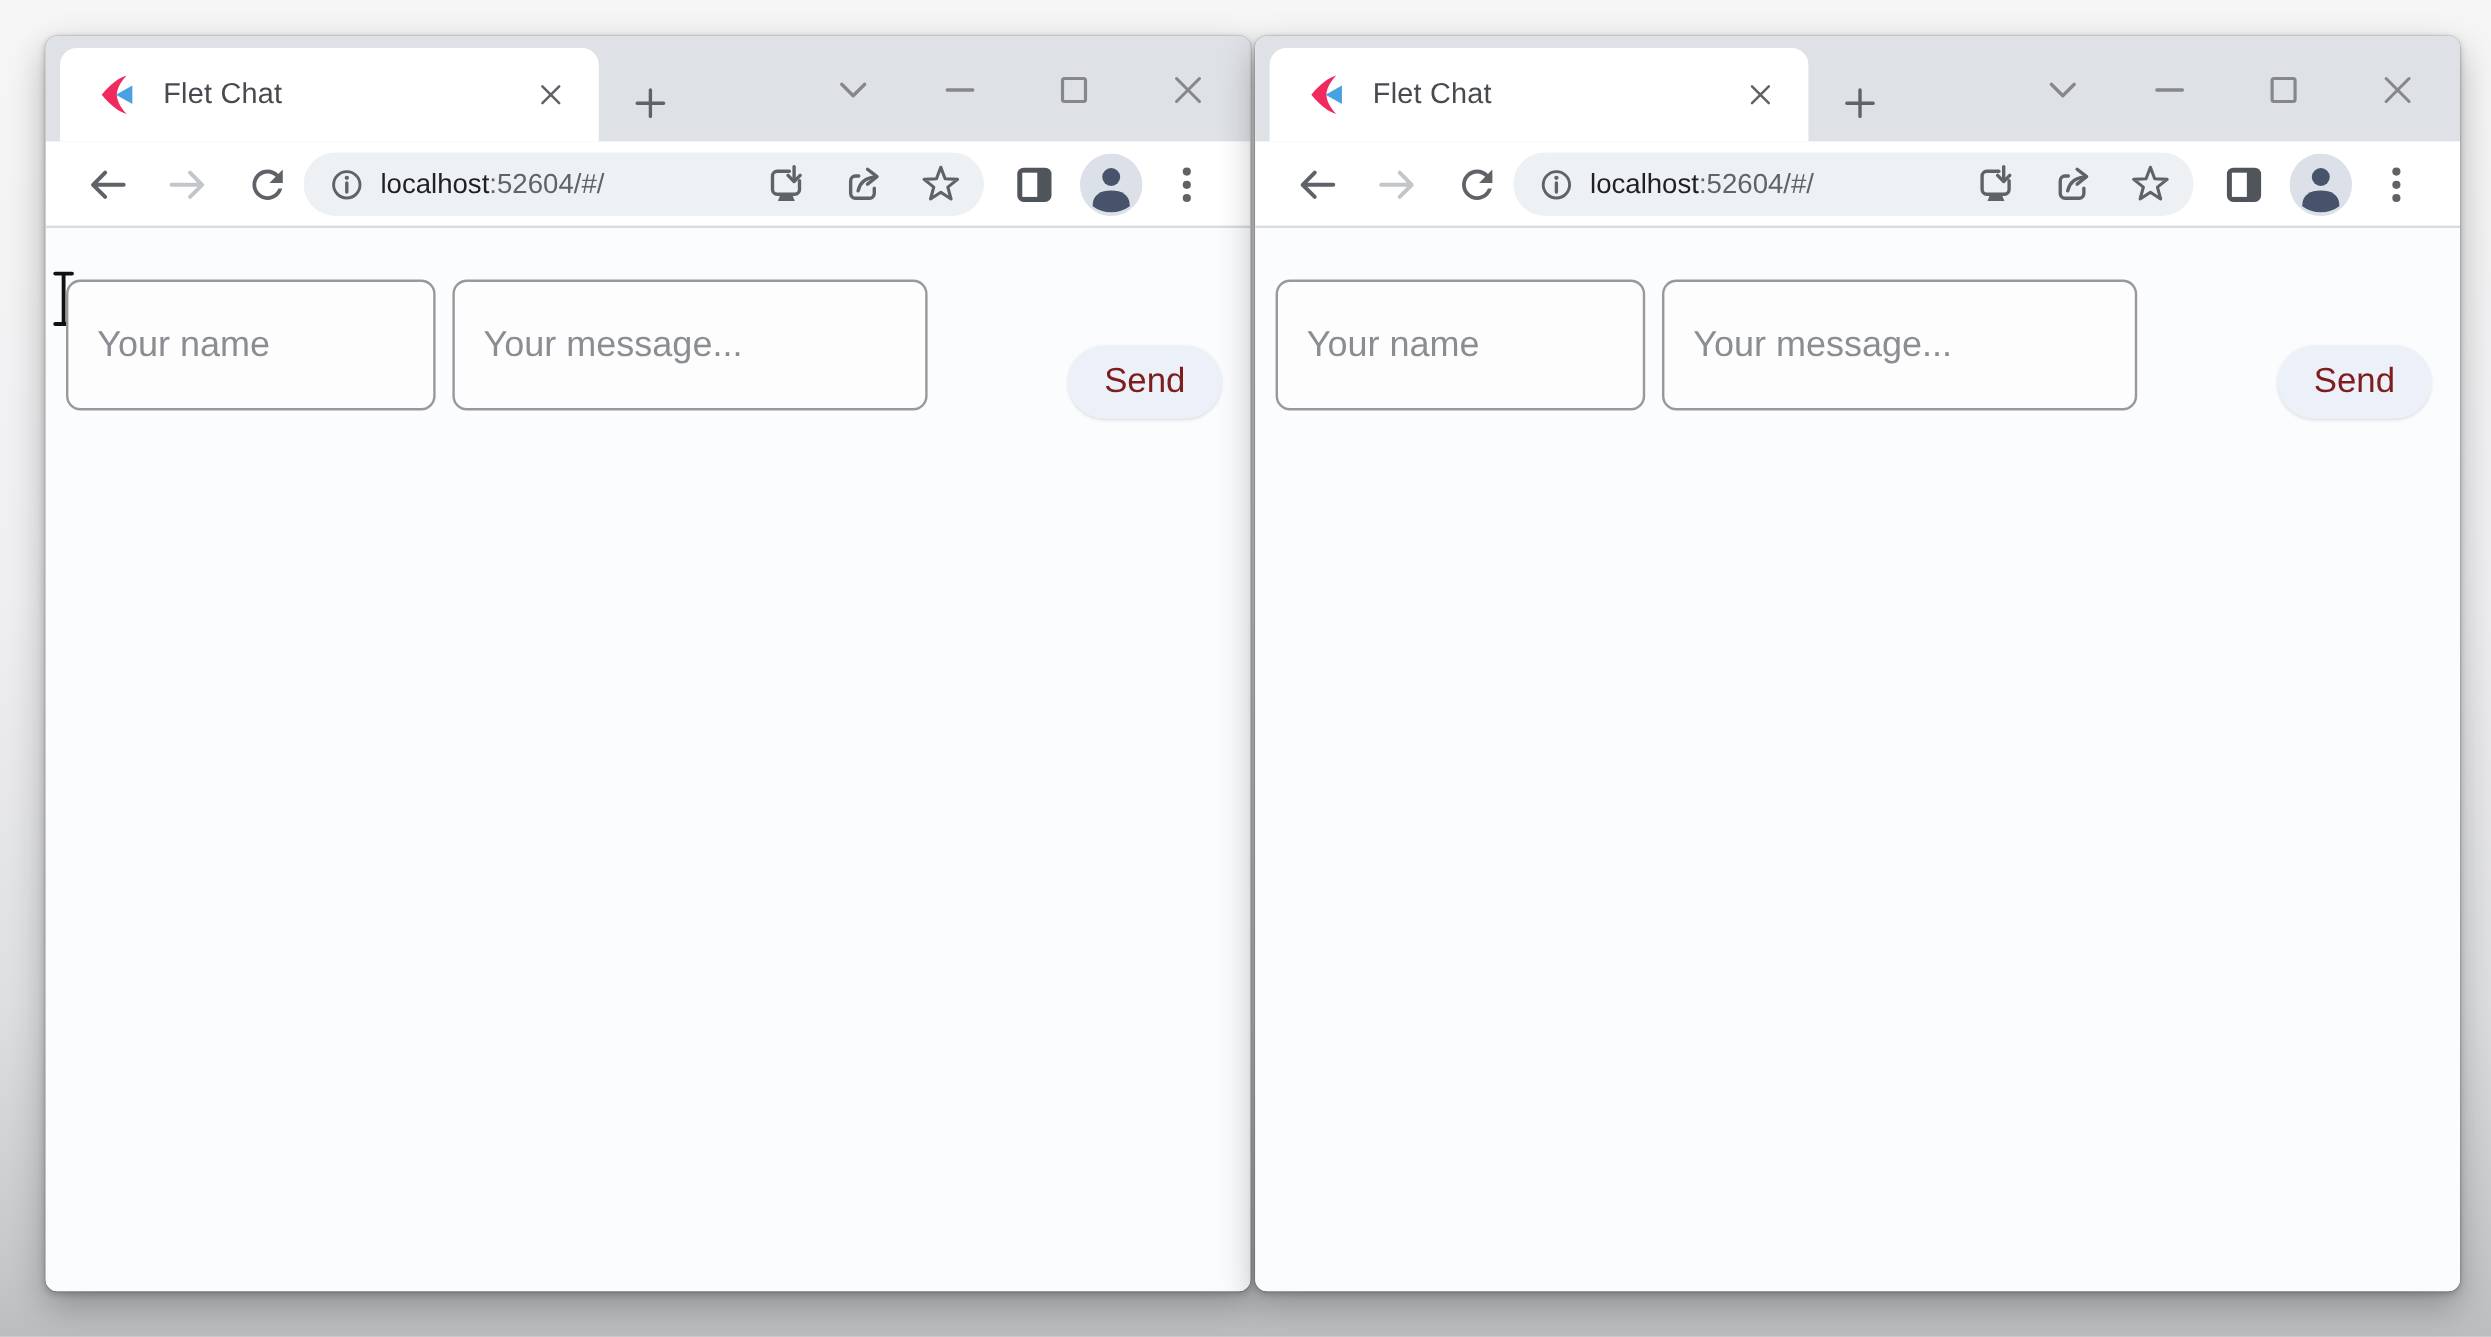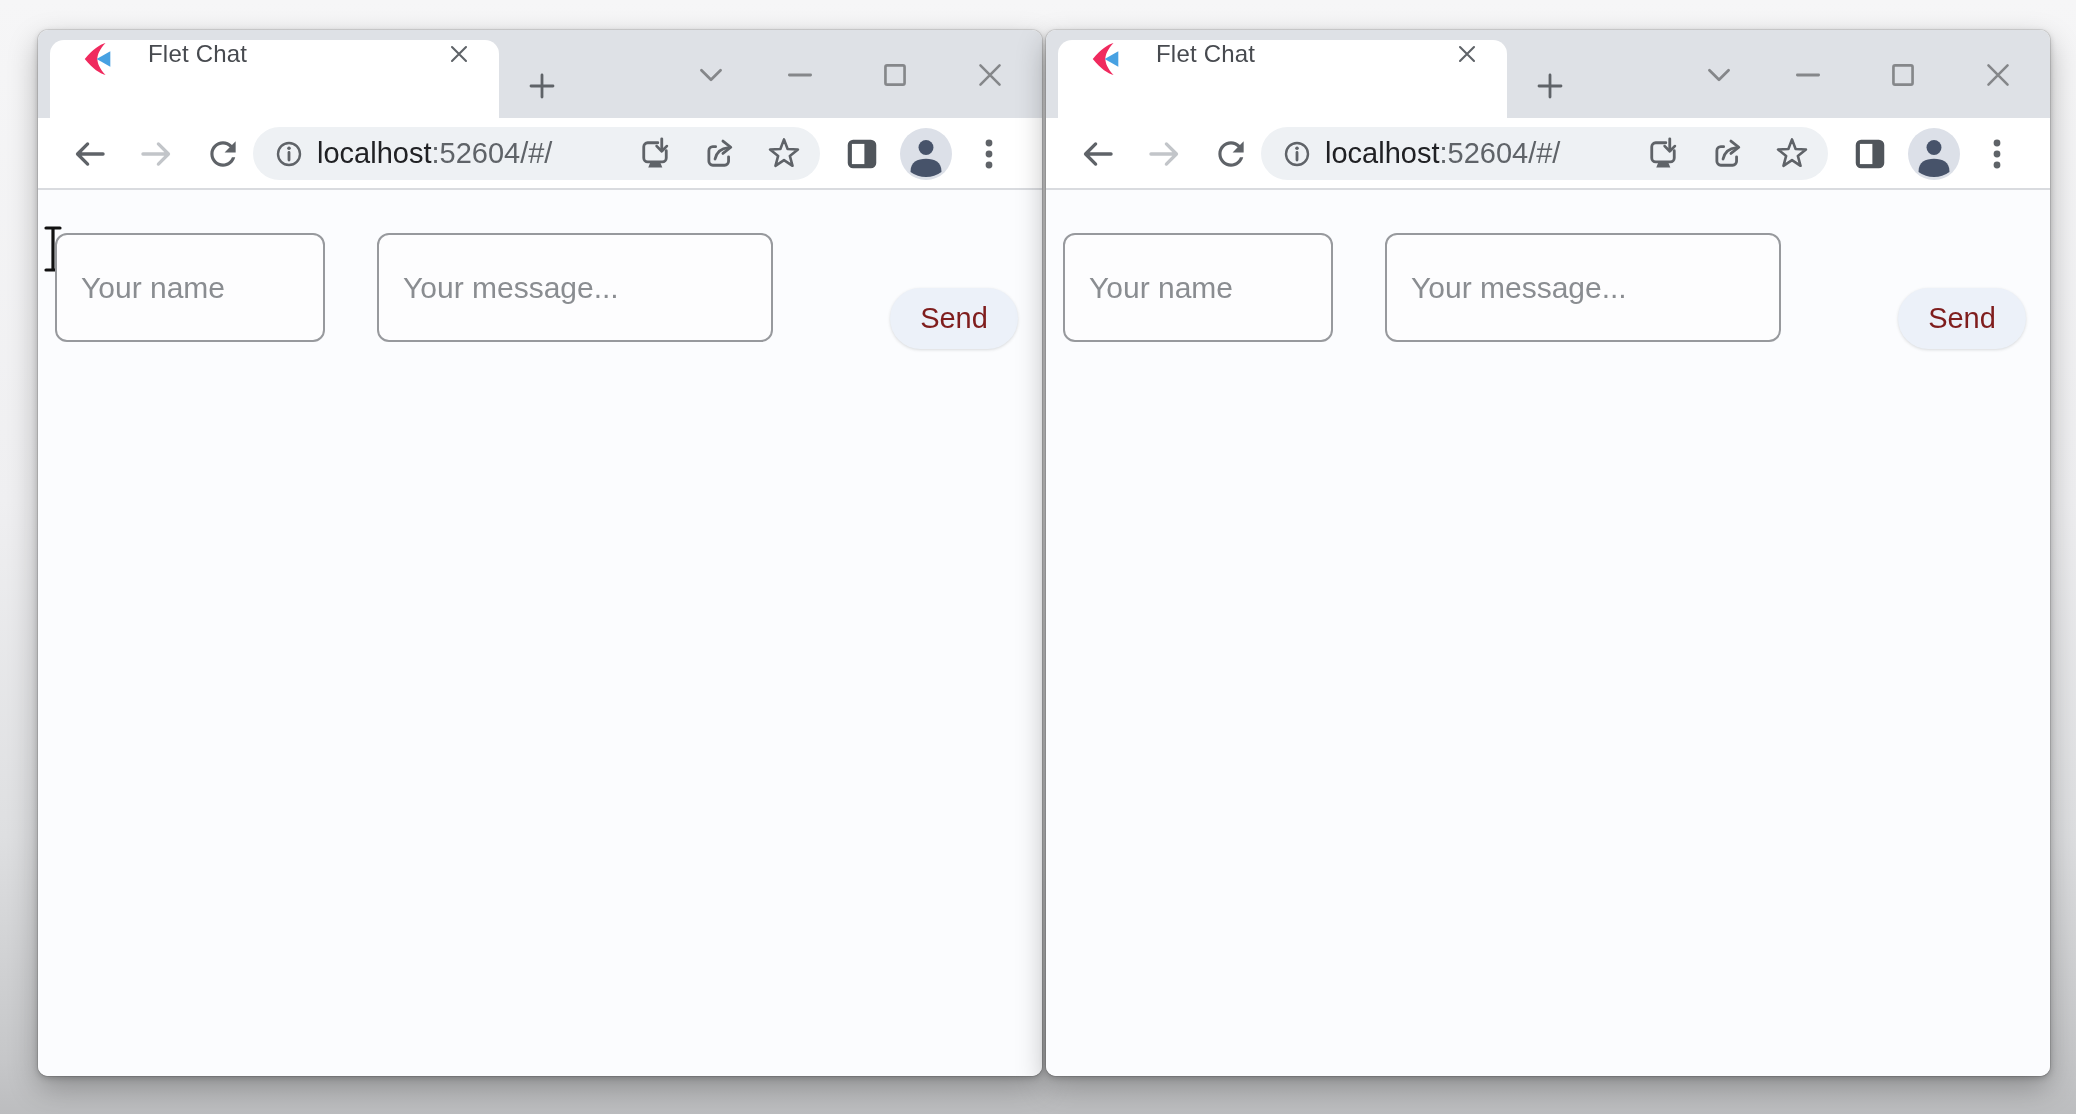--- a/index.html
+++ b/index.html
@@ -16,21 +16,21 @@
     background:#fff; border-radius:10px; overflow:hidden;
     box-shadow: 0 0 0 1px rgba(0,0,0,.10), 0 2px 6px rgba(0,0,0,.22), 0 12px 30px rgba(0,0,0,.28);
   }
   .win.pos-left  { left:38px; }
   .win.pos-right { left:1046px; }
 
   
   .tabstrip { position:absolute; top:0; left:0; right:0; height:88px; background:#dee1e6; }
   .tab {
     position:absolute; left:12px; top:10px; width:449px; height:78px;
-    background:#fff; border-radius:14px 14px 0 0; display:flex; gap:12px;
+    background:#fff; border-radius:14px 14px 0 0; display:flex; align-items:center;
   }
   .favicon { width:38px; height:38px; margin-left:30px; flex:0 0 auto; }
   .tab-title { margin-left:18px; font-size:24px; color:#474a4f; letter-spacing:.2px; flex:1 1 auto; }
   .tab-close { width:28px; height:28px; margin-right:26px; flex:0 0 auto; cursor:default; }
   .newtab { position:absolute; left:488px; top:40px; width:32px; height:32px; }
   .wc { position:absolute; top:28px; width:34px; height:34px; }
   .wc-chevron { left:656px; } .wc-min { left:745px; } .wc-max { left:840px; } .wc-close { left:935px; }
 
   
   .toolbar {
@@ -39,39 +39,39 @@
   }
   .navico { position:absolute; top:17px; width:38px; height:38px; }
   .nav-back { left:33px; } .nav-fwd { left:99px; } .nav-reload { left:166px; }
   .omnibox {
     position:absolute; left:215px; top:9px; width:567px; height:53px;
     background:#eef1f4; border-radius:27px;
   }
   .ob-info { position:absolute; left:20px; top:11px; width:32px; height:32px; }
   .ob-url {
     position:absolute; left:64px; top:0; height:62px; line-height:53px;
-    font-size:29px; color:#202124; white-space:nowrap;
+    font-size:23px; color:#202124; white-space:nowrap;
   }
   .ob-url .path { color:#5f6368; }
   .ob-ico { position:absolute; top:9px; width:36px; height:36px; }
   .ob-install { left:384px; } .ob-share { left:448px; } .ob-star { left:513px; }
   .sidepanel { position:absolute; left:805px; top:17px; width:38px; height:38px; }
   .avatar { position:absolute; left:862px; top:10px; width:52px; height:52px; }
   .dots { position:absolute; left:943px; top:17px; width:16px; height:38px; }
 
   
   .content { position:absolute; top:160px; left:0; right:0; bottom:0; background:#fbfcfe; }
   .field {
     position:absolute; top:43px; height:109px;
     border:2px solid #97999d; border-radius:12px; background:#fdfdfe;
     padding:0 24px; font-size:30px; color:#202124; outline:none;
     font-family:"Liberation Sans","DejaVu Sans",sans-serif;
   }
   .field::placeholder { color:#8a8d91; opacity:1; }
-  .f-name { left:17px; width:270px; }
+  .f-name { left:17px; width:308px; }
   .f-msg  { left:339px; width:396px; }
   .send {
     position:absolute; left:852px; top:98px; width:128px; height:61px;
     border:none; border-radius:32px; background:#ecf1f9; color:#7f1d1d;
     font-size:29px; font-family:"Liberation Sans","DejaVu Sans",sans-serif;
     box-shadow:0 1px 3px rgba(60,64,67,.18); cursor:pointer;
   }
   .ibeam { position:absolute; left:3px; top:33px; width:24px; height:52px; }
 
   svg { display:block; width:100%; height:100%; }

